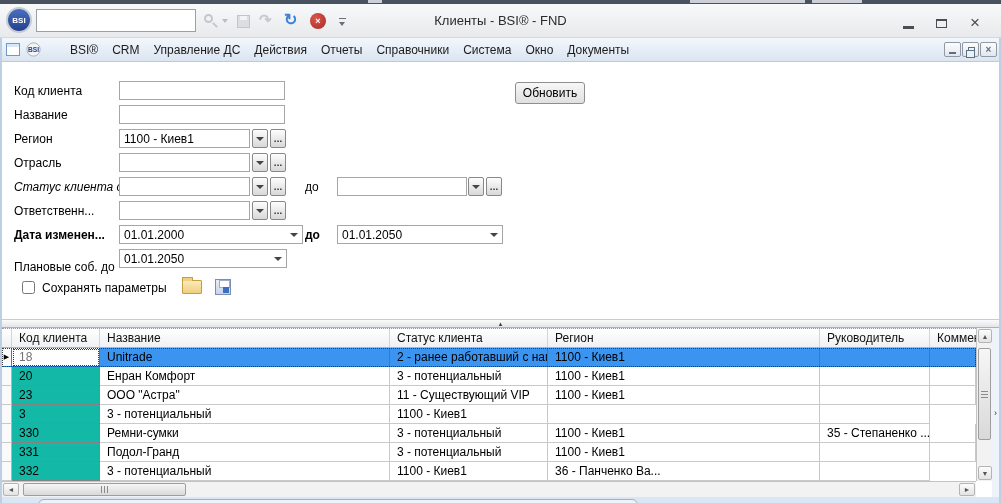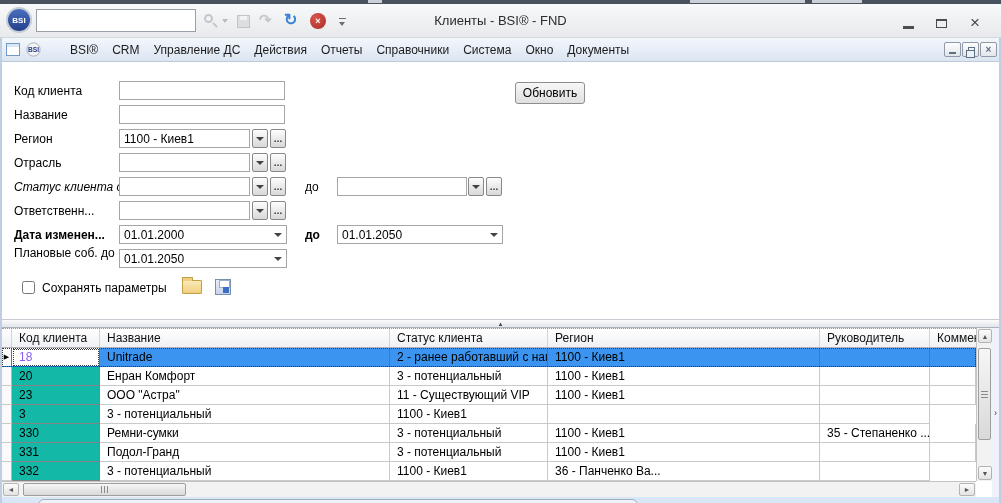--- a/index.html
+++ b/index.html
@@ -102,21 +102,21 @@
   .gh { font-size:12px; color:#111; padding-left:7px; line-height:19px; border-right:1px solid #d4d4d4;
         white-space:nowrap; overflow:hidden; cursor:default; }
   .grow { display:grid; grid-template-columns:10px 88px 290px 158px 272px 110px 46px; height:19px; }
   .gc { font-size:12px; color:#000; padding-left:7px; line-height:18px; border-right:1px solid #c9c9c9;
         border-bottom:1px solid #c9c9c9; white-space:nowrap; overflow:hidden; cursor:default; }
   .gc.rs { background:#fafafa; border-right:1px solid #b5b5b5; padding:0; font-size:7px; color:#000;
            display:flex; align-items:center; justify-content:center; }
   .gc.code { background:#14b8a6; border-right:1px solid #838383; border-bottom:1px solid #838383; }
   .grow.sel { background:#3b95f0; outline:1px dotted #3a3a3a; outline-offset:-1px; }
   .grow.sel .gc { color:#000000; border-bottom-color:#2f7ed0; border-right-color:#2f7ed0; }
-  .grow.sel .gc.code { background:#fff; color:#8b5cf6; outline:1px dotted #3a3a3a; outline-offset:-2px; }
+  .grow.sel .gc.code { background:#fff; color:#737373; outline:1px dotted #3a3a3a; outline-offset:-2px; }
   .grow.sel .gc.rs { background:#fbfbfb; color:#000; }
 
   
   .vsb { position:absolute; left:976px; top:328px; width:16px; height:153px; background:#f2f2f2; border-left:1px solid #c4c4c4; }
   .hsb { position:absolute; left:2px; top:481px; width:974px; height:16px; background:#f2f2f2; border-top:1px solid #c4c4c4; }
   .sbtn2 { position:absolute; background:linear-gradient(#fcfcfc,#e3e3e3); border:1px solid #b4b4b4; border-radius:2px;
            display:flex; align-items:center; justify-content:center; font-size:7px; color:#555; }
   .thumb { position:absolute; background:linear-gradient(#f6f6f6,#d9d9d9); border:1px solid #9e9e9e; border-radius:2px;
            display:flex; align-items:center; justify-content:center; gap:2px; }
   .gripv { width:1px; height:7px; background:#8a8a8a; }
@@ -236,31 +236,31 @@
     <div class="sbtn" style="left:484px;top:115px;">…</div>
 
     <span class="lbl" style="top:142px;">Ответственн...</span>
     <input class="fld" style="left: 117px; top: 139px; width: 131px;" value="">
     <div class="sbtn" style="left:250px;top:139px;">
         <span class="tri-down"></span>
       </div>
     <div class="sbtn" style="left:268px;top:139px;">…</div>
 
     <span class="lbl b" style="top:166px;">Дата изменен...</span>
-    <div class="dwrap" style="left:117px;top:163px;width:168px;">
+    <div class="dwrap" style="left:117px;top:163px;width:184px;">
       <input value="01.01.2000" style="">
       <span class="tri-down"></span>
     </div>
     <span class="lbl2 lbl b" style="left:303px;top:166px;">до</span>
     <div class="dwrap" style="left:335px;top:163px;width:166px;">
       <input value="01.01.2050" style="">
       <span class="tri-down"></span>
     </div>
 
-    <span class="lbl" style="top:184px;">Плановые соб. до</span>
+    <span class="lbl" style="top:198px;">Плановые соб. до</span>
     <div class="dwrap" style="left:117px;top:187px;width:168px;">
       <input value="01.01.2050" style="">
       <span class="tri-down"></span>
     </div>
 
     <input type="checkbox" class="chk" style="">
     <span class="chklbl">Сохранять параметры</span>
     <div class="iconbtn" style="left:177px;">
         <span class="folder"></span>
       </div>

